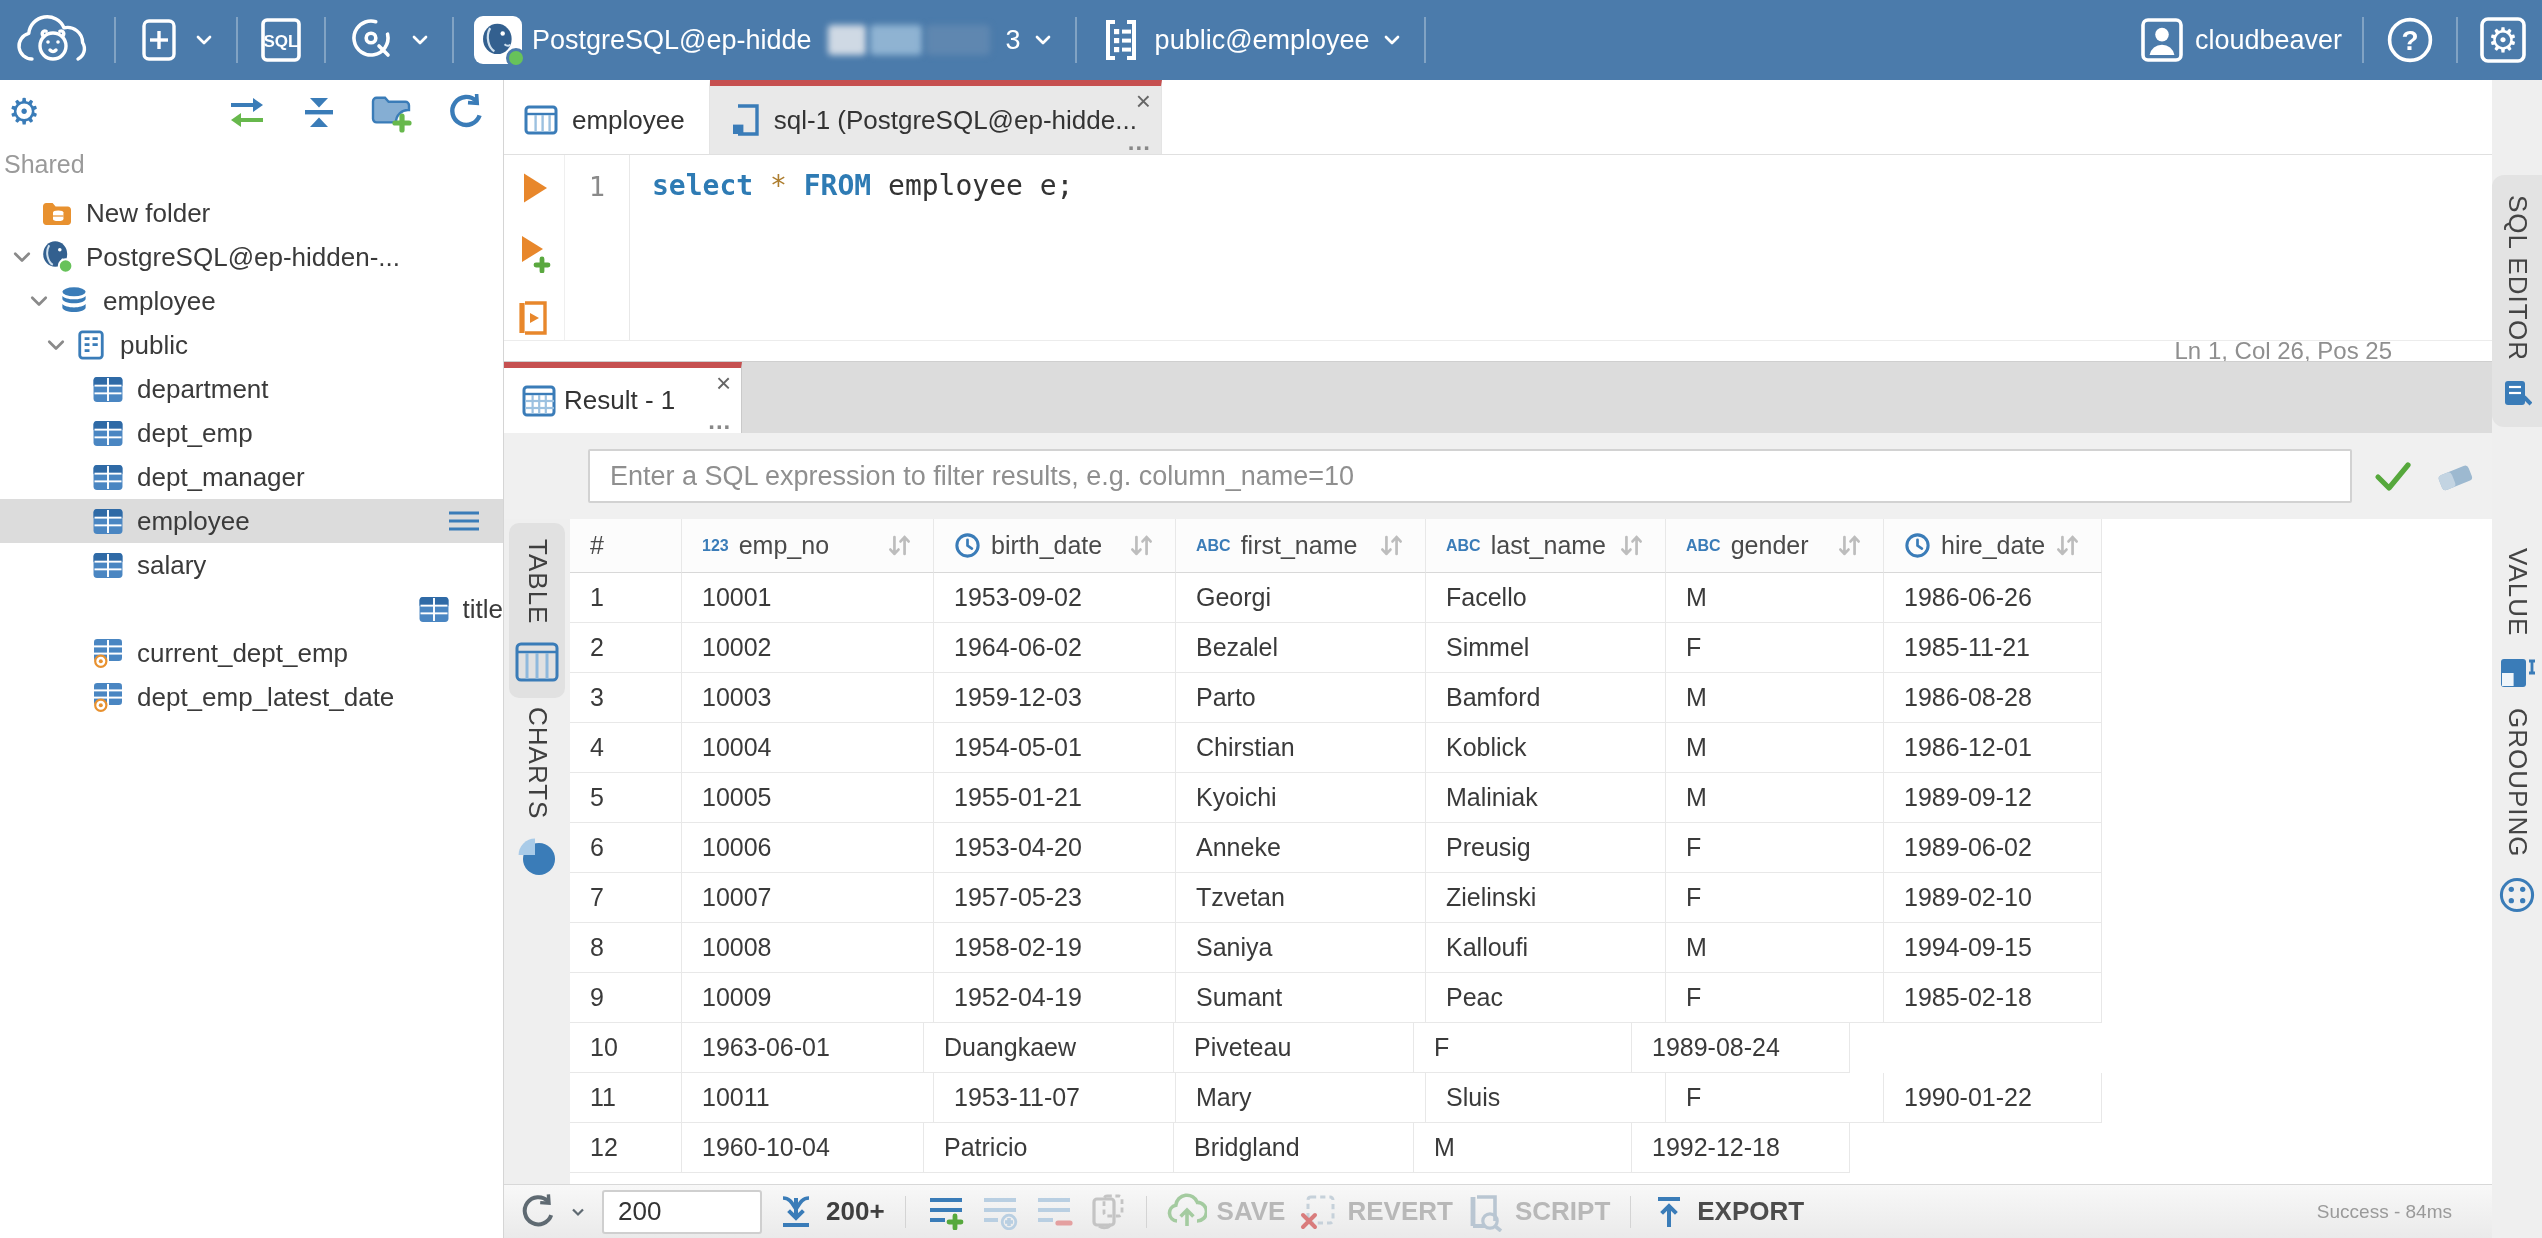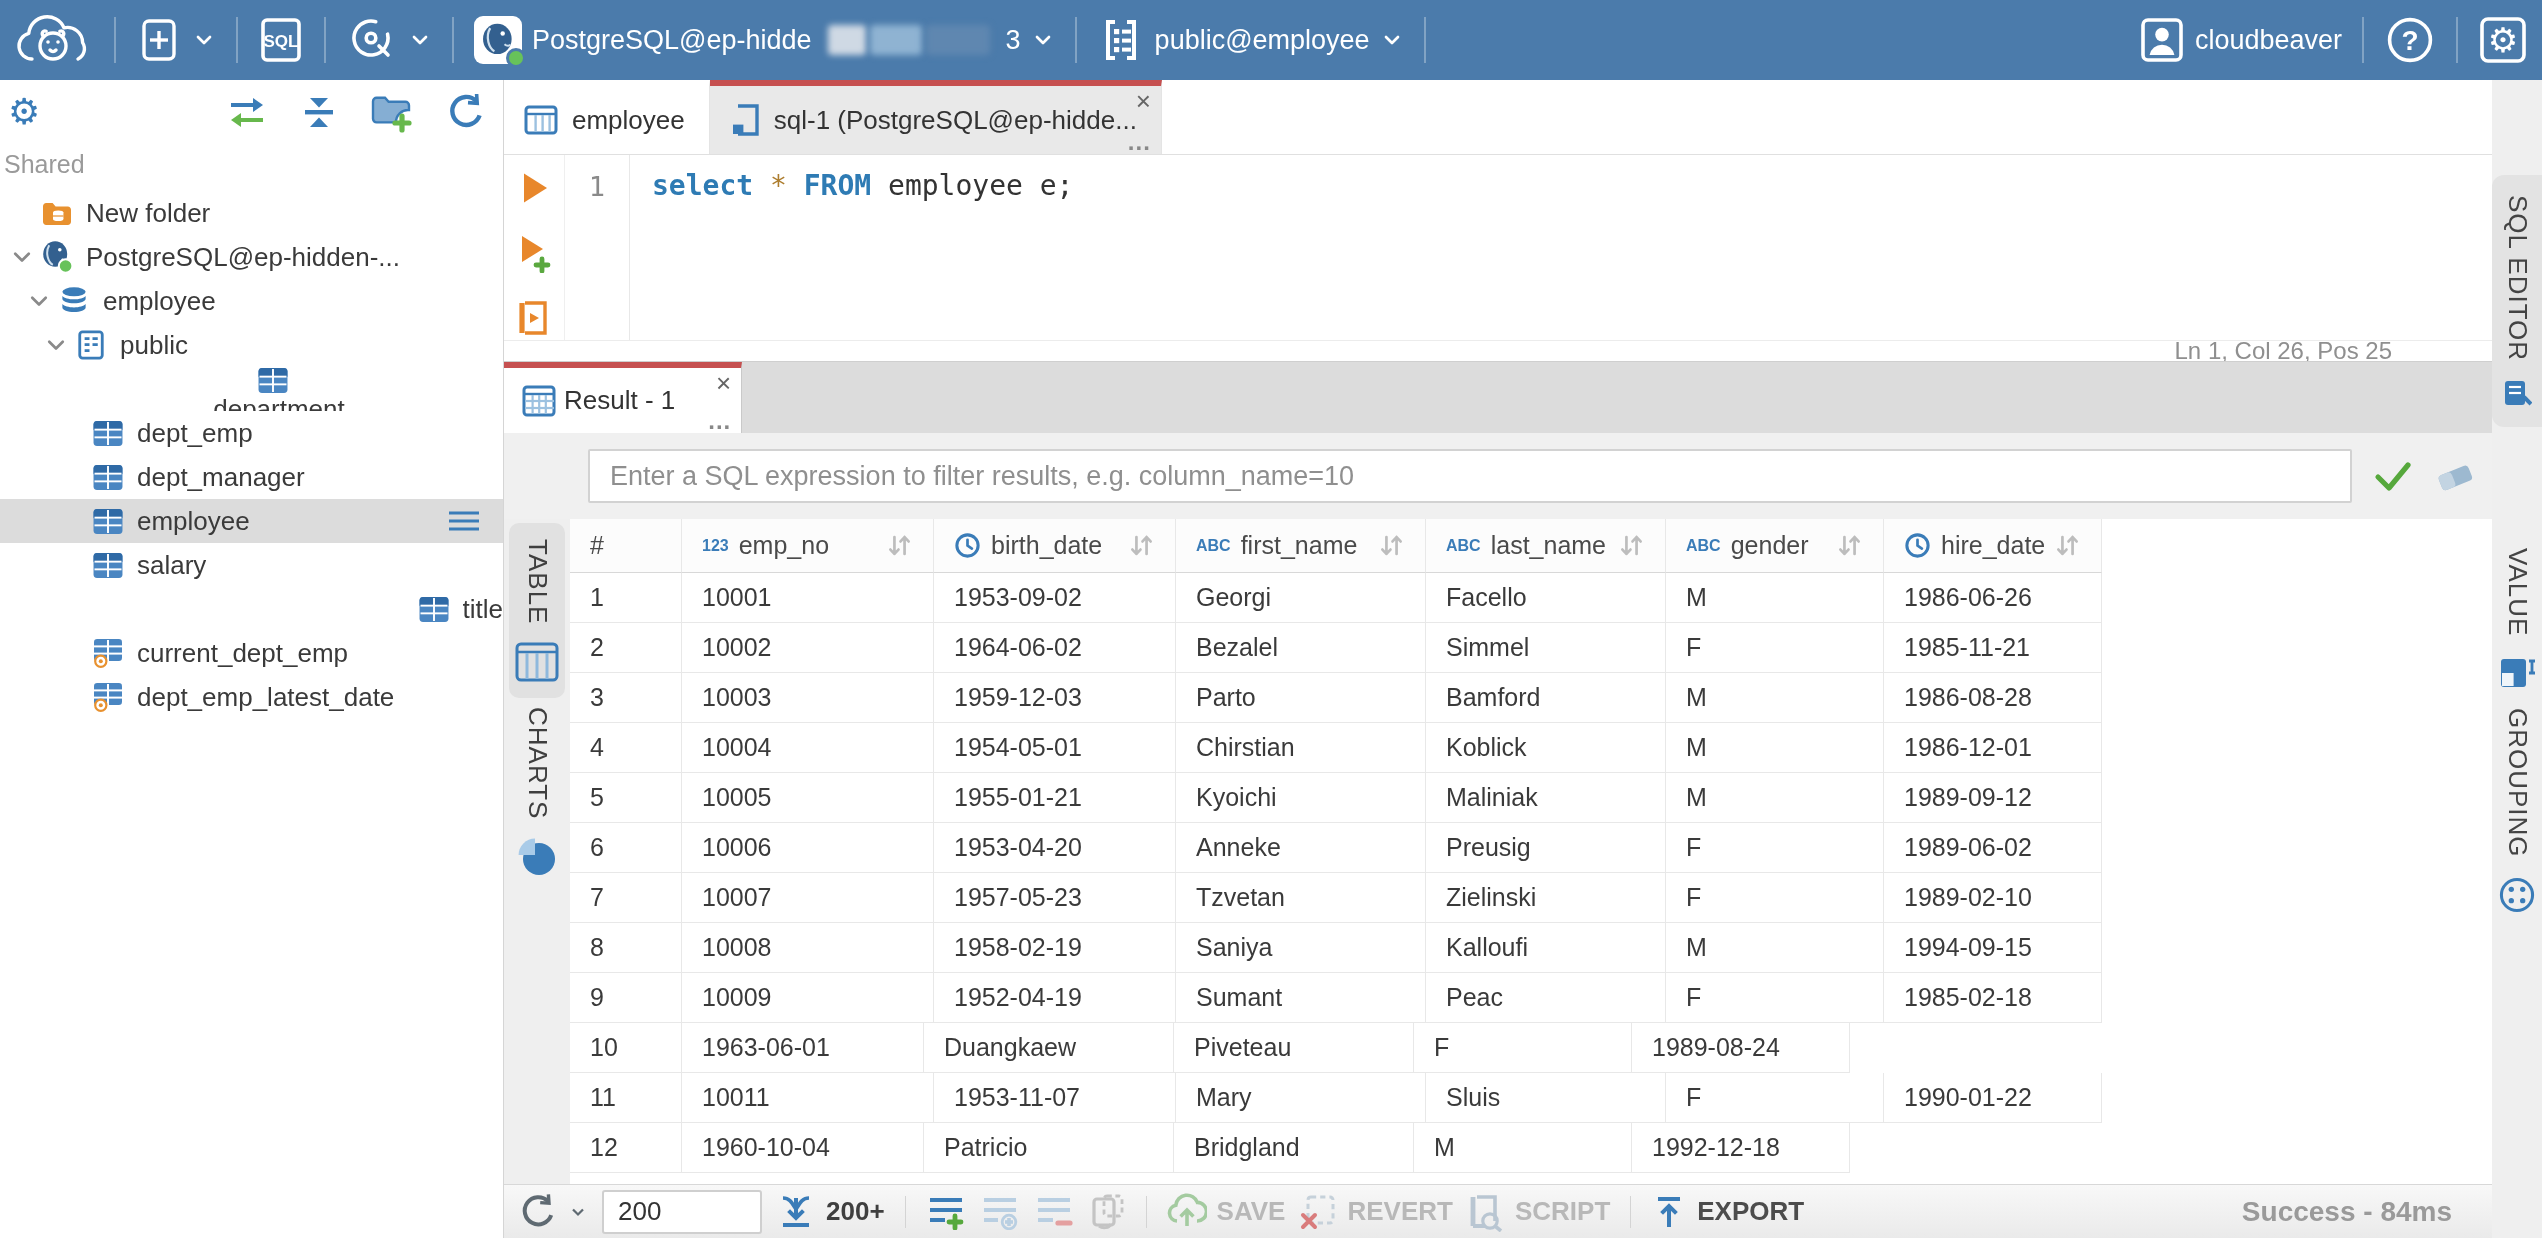--- a/index.html
+++ b/index.html
@@ -75,21 +75,21 @@
   .ghead{height:54px;background:#fcfcfc;border-bottom:1px solid #d8d8d8;display:flex;align-items:center;gap:10px;color:#4a4a4a;line-height:normal;cursor:pointer}
   .hname{flex:1;overflow:hidden}
   .type-txt{color:#3a7cb8;font-weight:bold;font-size:16px;flex:none}
   .c0{width:112px}.c1{width:252px}.c2{width:242px}.c3{width:250px}.c4{width:240px}.c5{width:218px}.c6{width:218px}
 
   .btoolbar{height:54px;background:linear-gradient(#f8f8f8,#eaeaea);border-top:1px solid #d8d8d8;display:flex;align-items:center;padding:0 40px 0 14px;gap:14px;font-size:26px}
   .bt-btn{display:flex;align-items:center;gap:10px;cursor:pointer;font-weight:bold;color:#4c4c4c}
   .bt-btn.dis{color:#b8b8b8;cursor:default}
   .bt-sep{width:1px;height:32px;background:#d4d4d4;margin:0 6px}
   .rowlimit{width:160px;height:44px;border:2px solid #cfcfcf;border-radius:3px;background:#fff;font-size:26px;color:#333;padding:0 14px;outline:none;font-family:"Liberation Sans",sans-serif}
-  .bt-status{margin-left:auto;color:#9a9a9a;font-size:28px;font-weight:bold}
+  .bt-status{margin-left:auto;color:#9a9a9a;font-size:19px;font-weight:normal}
 
   
   .right-rail{width:50px;flex:none;background:#efefef;position:relative}
   .rr-tab{position:absolute;left:0;width:50px;display:flex;flex-direction:column;align-items:center;gap:18px;padding:20px 0;cursor:pointer}
   .rr-tab.shaded{background:#e3e3e3;border-radius:12px 0 0 12px}
   .rr-tab .vtext{color:#444}
 </style>
 </head>
 <body>
 
@@ -300,21 +300,21 @@
                 <line x1="3.6" y1="4.6" x2="6.2" y2="4.6"></line>
                 <line x1="7.8" y1="4.6" x2="10.6" y2="4.6"></line>
                 <line x1="3.6" y1="7.8" x2="6.2" y2="7.8"></line>
                 <line x1="7.8" y1="7.8" x2="10.6" y2="7.8"></line>
                 <line x1="3.6" y1="11" x2="6.2" y2="11"></line>
               </g>
             </svg>
           </span>
           <span class="tlabel">public</span>
         </div>
-        <div class="tree-item" style="padding-left: 55px; flex-direction: column;">
+        <div class="tree-item" style="padding-left: 55px;">
           <span class="twisty"></span>
           <span class="ticon">
             <svg width="32" height="27" viewBox="0 0 16 14">
               <rect x="0.5" y="0.5" width="15" height="13" rx="1.8" fill="#4a86c2"></rect>
               <path d="M.5 2.3c0-1 .8-1.8 1.8-1.8h11.4c1 0 1.8.8 1.8 1.8V5H.5z" fill="#2f6aa6"></path>
               <g stroke="#fff" stroke-width="1">
                 <line x1="8" y1="1" x2="8" y2="13"></line>
                 <line x1="1" y1="5" x2="15" y2="5"></line>
                 <line x1="1" y1="9" x2="15" y2="9"></line>
               </g>

